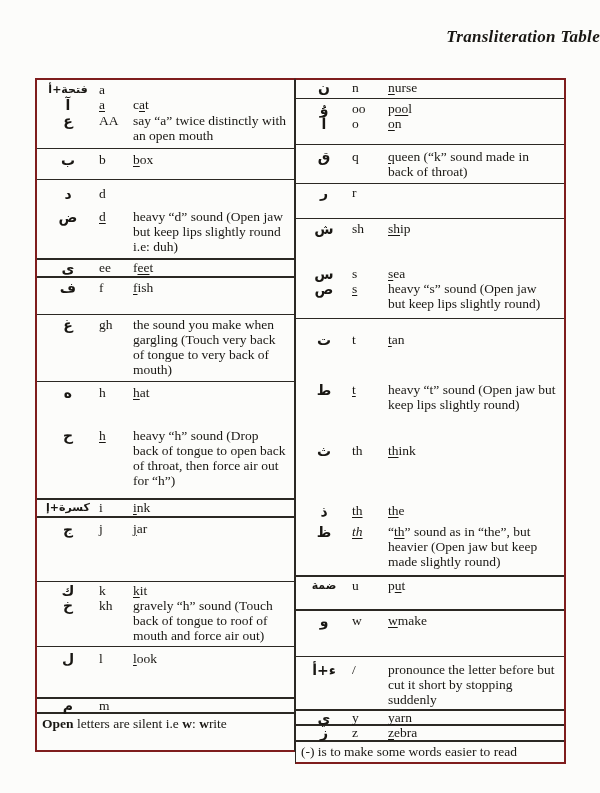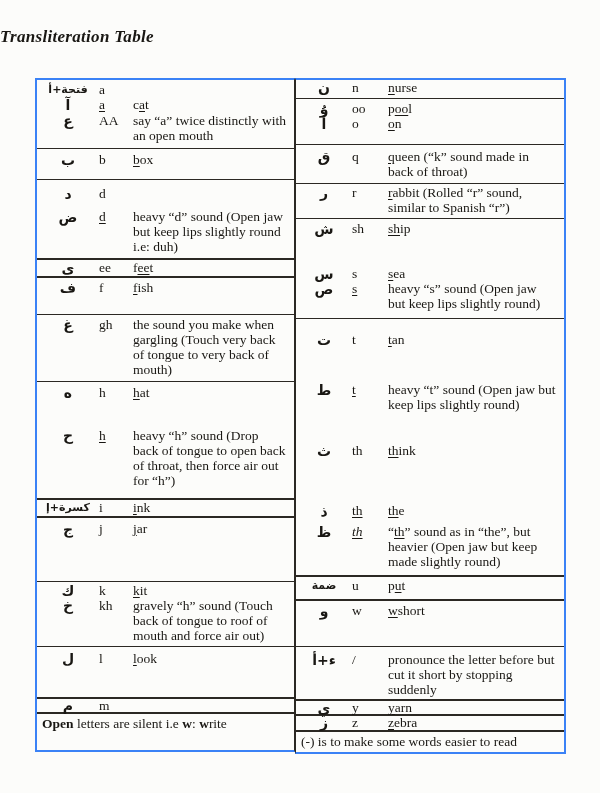--- a/index.html
+++ b/index.html
@@ -1,19 +1,19 @@
 <!DOCTYPE html>
 <html><head>
 <meta charset="utf-8">
 <style>
   html,body{margin:0;padding:0;}
   .page{position:relative;width:600px;height:793px;background:#fcfcfa;font-family:"Liberation Serif",serif;color:#191713;overflow:hidden;}
-  .title{position:absolute;top:27px;left:0;width:100%;text-align:left;
+  .title{position:absolute;top:27px;left:0;width:100%;text-align:right;
          font-family:"Liberation Serif",serif;font-style:italic;font-weight:bold;font-size:17px;letter-spacing:.3px;}
-  .col{position:absolute;top:78px;box-sizing:border-box;border:2px solid #3b82f6;}
+  .col{position:absolute;top:78px;box-sizing:border-box;border:2px solid #7f1d1d;}
   .col-left{left:35px;width:260px;border-right:1px solid #2b2823;}
   .col-right{left:295px;width:271px;border-left:1px solid #2b2823;}
   .cell{position:relative;box-sizing:border-box;border-bottom:1px solid #2b2823;overflow:visible;}
   .cell:last-child{border-bottom:none;}
   .cell.hb{border-bottom-width:2px;}
   .entry{position:absolute;left:0;right:0;display:flex;align-items:flex-start;}
   .glyph{flex:0 0 62px;width:62px;text-align:center;direction:rtl;
          font-family:"DejaVu Sans",sans-serif;font-weight:bold;font-size:14px;line-height:16px;}
   .col-right .glyph{flex-basis:56px;width:56px;}
   .translit{flex:0 0 34px;font-size:13.5px;line-height:15px;}
@@ -165,21 +165,20 @@
         <div class="entry" style="top: 4px;">
           <span class="glyph">ق</span>
           <span class="translit"><span>q</span></span>
           <span class="desc"><span class="fmt-u">q</span><span>ueen (“k” sound made in back of throat)</span></span>
         </div>
       </div>
       <div class="cell" style="height: 35px;">
         <div class="entry" style="top: 1px;">
           <span class="glyph">ر</span>
           <span class="translit"><span>r</span></span>
-          <span class="desc"><span class="fmt-u">r</span><span>abbit (Rolled “r” sound, similar to Spanish “r”)</span></span>
         </div>
       </div>
       <div class="cell" style="height: 100px;">
         <div class="entry" style="top: 2px;">
           <span class="glyph">ش</span>
           <span class="translit"><span>sh</span></span>
           <span class="desc"><span class="fmt-u">sh</span><span>ip</span></span>
         </div>
         <div class="entry" style="top: 47px;">
           <span class="glyph">س</span>
@@ -212,32 +211,32 @@
           <span class="glyph">ذ</span>
           <span class="translit"><span class="fmt-u">th</span></span>
           <span class="desc"><span class="fmt-u">th</span><span>e</span></span>
         </div>
         <div class="entry" style="top: 205px;">
           <span class="glyph">ظ</span>
           <span class="translit"><span class="fmt-i fmt-u">th</span></span>
           <span class="desc"><span>“</span><span class="fmt-u">th</span><span>” sound as in “the”, but heavier (Open jaw but keep made slightly round)</span></span>
         </div>
       </div>
-      <div class="cell hb" style="height: 24px;">
+      <div class="cell hb" style="height: 34px;">
         <div class="entry" style="top: 1px;">
           <span class="glyph g-s">ضمة</span>
           <span class="translit"><span>u</span></span>
           <span class="desc"><span>p</span><span class="fmt-u">u</span><span>t</span></span>
         </div>
       </div>
       <div class="cell" style="height: 46px;">
         <div class="entry" style="top: 2px;">
           <span class="glyph">و</span>
           <span class="translit"><span>w</span></span>
-          <span class="desc"><span class="fmt-u">w</span><span>short</span></span>
+          <span class="desc"><span class="fmt-u">w</span><span>make</span></span>
         </div>
       </div>
       <div class="cell hb" style="height: 54px;">
         <div class="entry" style="top: 5px;">
           <span class="glyph">ء+أ</span>
           <span class="translit"><span>/</span></span>
           <span class="desc"><span>pronounce the letter before but cut it short by stopping suddenly</span></span>
         </div>
       </div>
       <div class="cell hb" style="height: 15px;">

